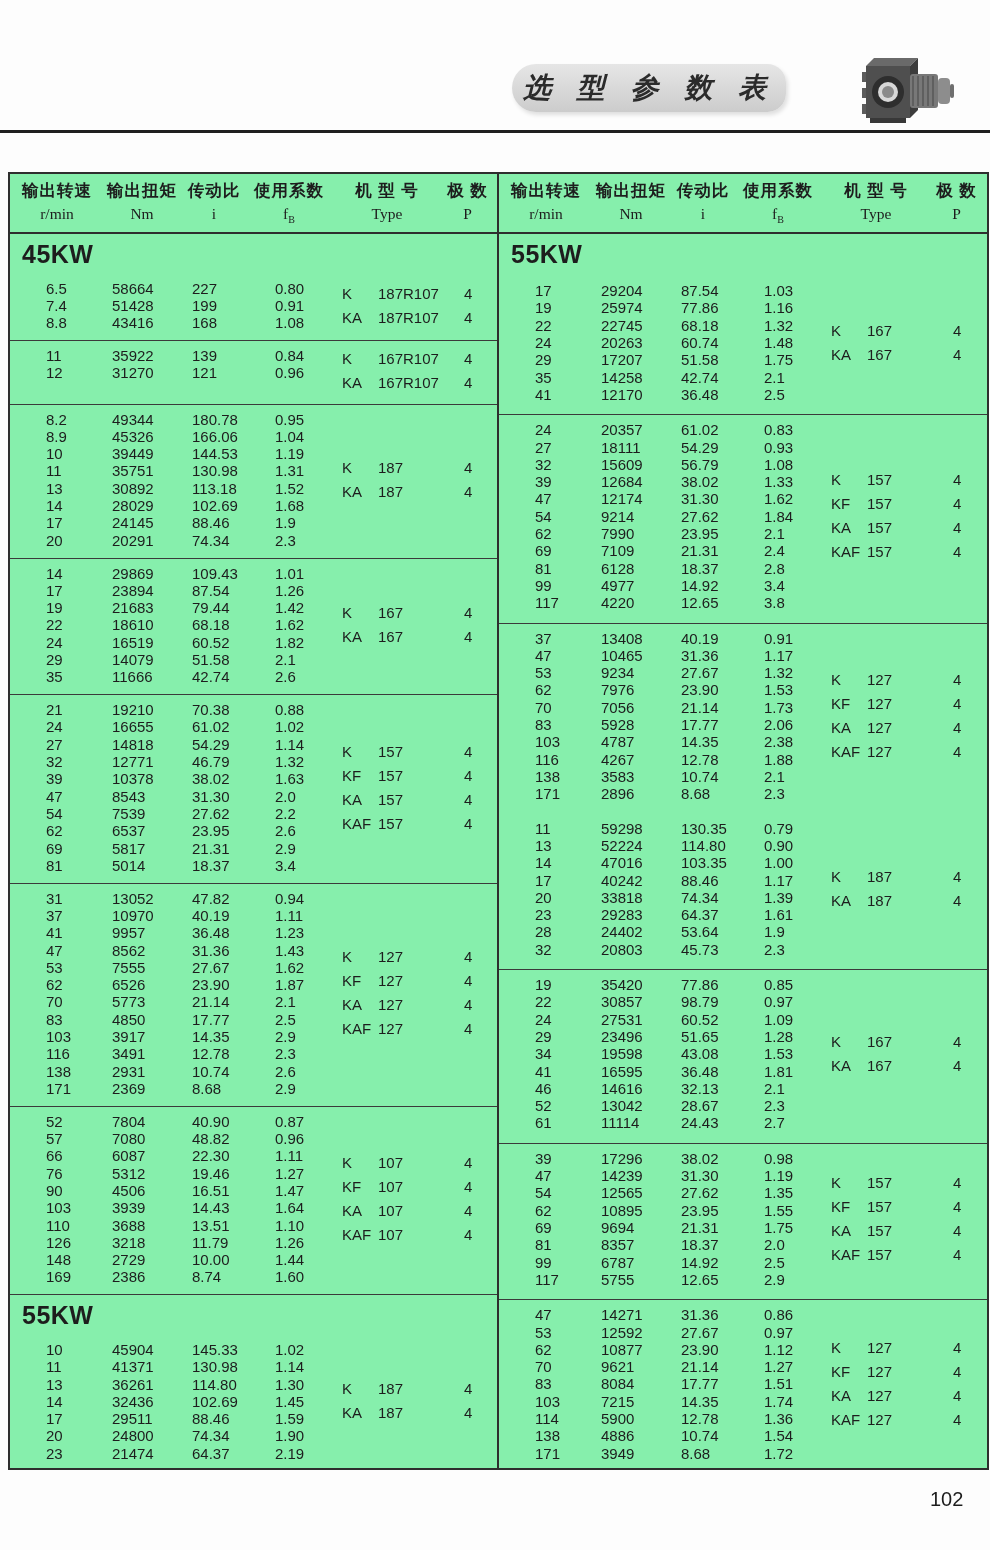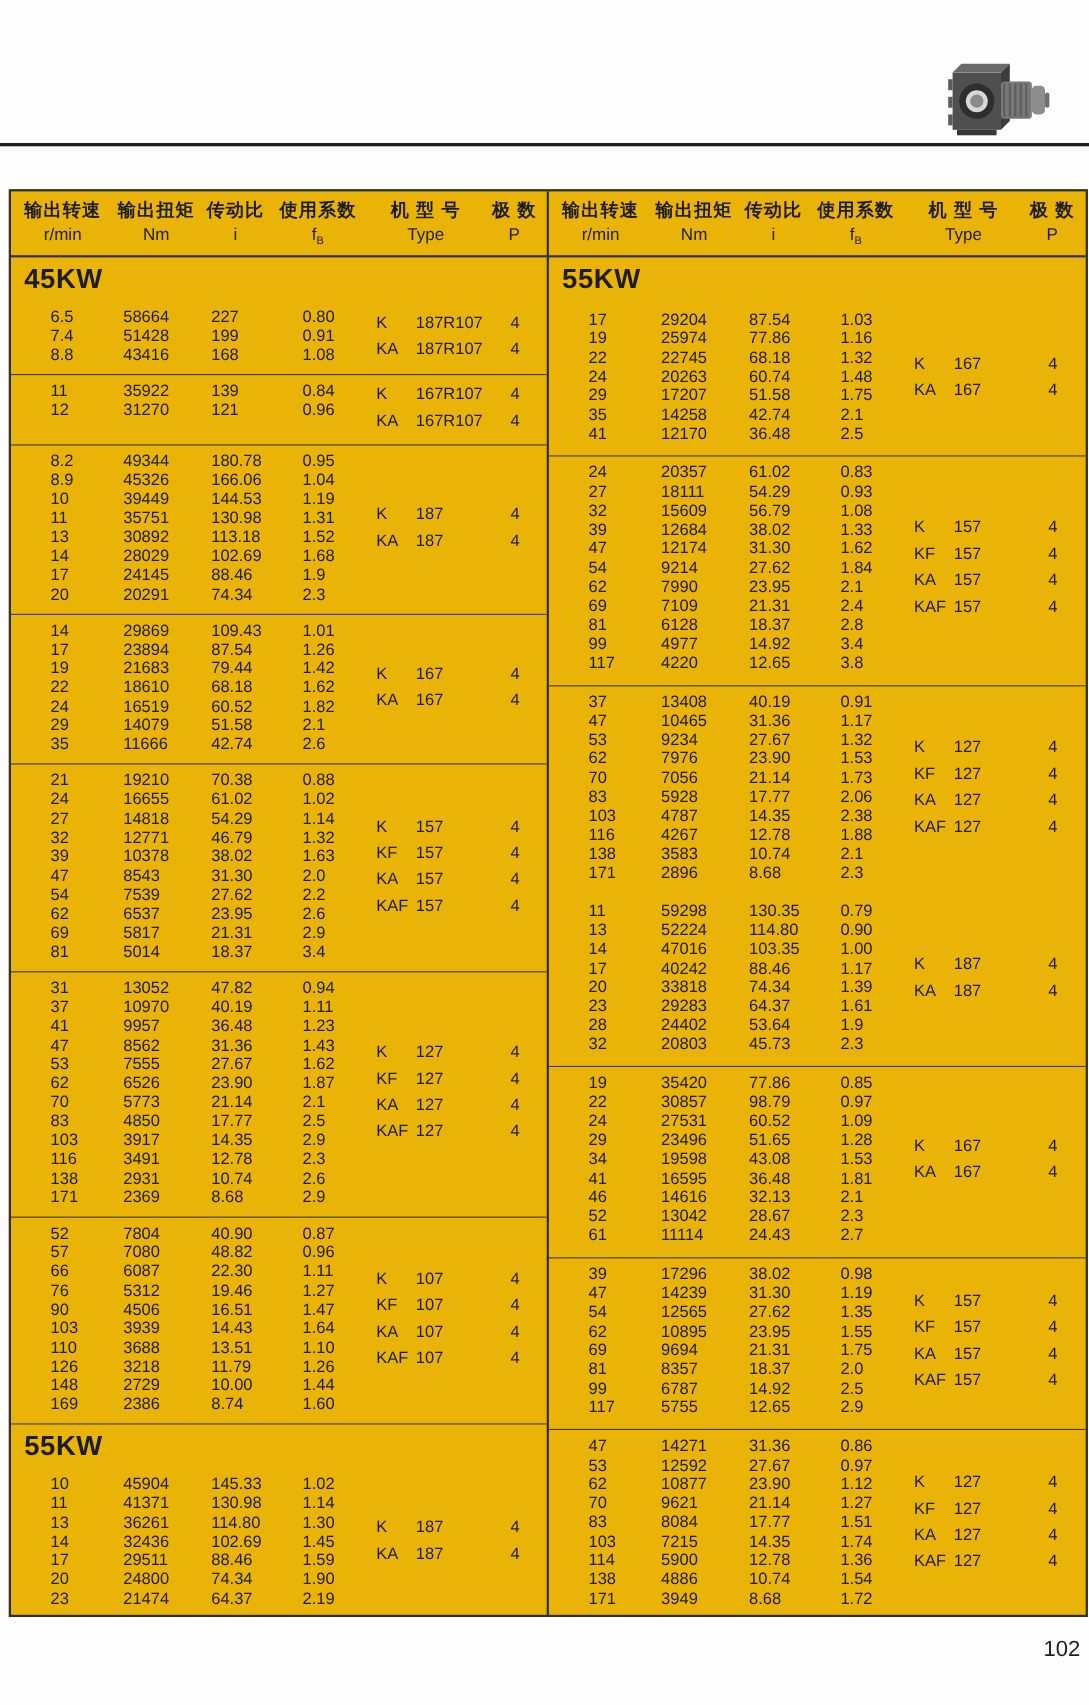--- a/index.html
+++ b/index.html
@@ -10,52 +10,55 @@
   .banner{position:absolute;left:512px;top:64px;width:274px;height:48px;
           background:linear-gradient(180deg,#e6e6e6,#cccccc);
           border-radius:26px 20px 20px 26px;box-shadow:2px 3px 4px rgba(0,0,0,0.12);
           display:flex;align-items:center;justify-content:center;}
   .banner span{font-style:italic;font-weight:bold;font-size:28px;letter-spacing:9px;color:#2b2b2b;}
   .motor{position:absolute;left:860px;top:50px;}
   .rule{position:absolute;left:0;top:130px;width:990px;height:3px;background:#1f1f1f;}
 
   
   .tables{position:absolute;left:8px;top:172px;width:977px;height:1294px;
-          border:2px solid #2e2e2e;display:flex;background:#eab308;}
+          border:2px solid #2e2e2e;display:flex;background:#86efac;}
   .tcol{display:flex;flex-direction:column;box-sizing:border-box;}
   .tcol.left{width:489px;border-right:2px solid #2e2e2e;}
   .tcol.right{flex:1;}
 
   .thead{height:58px;border-bottom:2px solid #2e2e2e;display:flex;flex-direction:column;justify-content:center;gap:3px;}
   .hrow{display:grid;grid-template-columns:94px 76px 68px 82px 114px 47px;}
   .hrow span{text-align:center;}
   .hrow.zh span{font-size:16.5px;font-weight:600;letter-spacing:1px;}
-  .hrow.en span{font-size:15.5px;}
+  .hrow.en span{font-size:15.5px;font-family:Liberation Serif, serif;}
   .hrow .fb sub{font-size:10px;}
 
   .tbody{flex:1;display:flex;flex-direction:column;justify-content:space-between;overflow:hidden;}
   .sec-title{font-size:25px;font-weight:bold;padding:6px 0 2px 12px;letter-spacing:0.5px;}
   .block{display:flex;padding:6px 0;}
   .sep{border-top:1.5px solid #3a3a3a;}
   .rows{width:332px;display:flex;flex-direction:column;}
   .row{display:grid;grid-template-columns:66px 80px 83px auto;padding-left:36px;
        font-size:15px;line-height:17.3px;}
   .types{flex:1;display:flex;flex-direction:column;justify-content:center;}
   .trow{display:flex;font-size:15px;line-height:24px;}
   .tprefix{display:inline-block;min-width:36px;}
   .tmodel{display:inline-block;width:86px;}
   .tp{display:inline-block;width:20px;}
 
-  .pagenum{position:absolute;left:930px;top:1488px;width:52px;text-align:right;font-size:20px;}
+  .pagenum{position:absolute;left:930px;top:1488px;width:52px;text-align:left;font-size:20px;}
 </style>
 </head>
 <body>
 
 <div class="page">
 
+  <div class="banner">
+    <span>选 型 参 数 表</span>
+  </div>
 
   <div class="motor">
     <svg width="96" height="80" viewBox="0 0 96 80">
       <rect x="6" y="16" width="44" height="52" fill="#4f4f4f"></rect>
       <polygon points="6,16 14,8 58,8 50,16" fill="#6a6a6a"></polygon>
       <polygon points="50,16 58,8 58,60 50,68" fill="#3c3c3c"></polygon>
       <rect x="2" y="22" width="4" height="10" fill="#5c5c5c"></rect>
       <rect x="2" y="38" width="4" height="10" fill="#5c5c5c"></rect>
       <rect x="2" y="54" width="4" height="10" fill="#5c5c5c"></rect>
       <rect x="10" y="68" width="36" height="5" fill="#383838"></rect>

